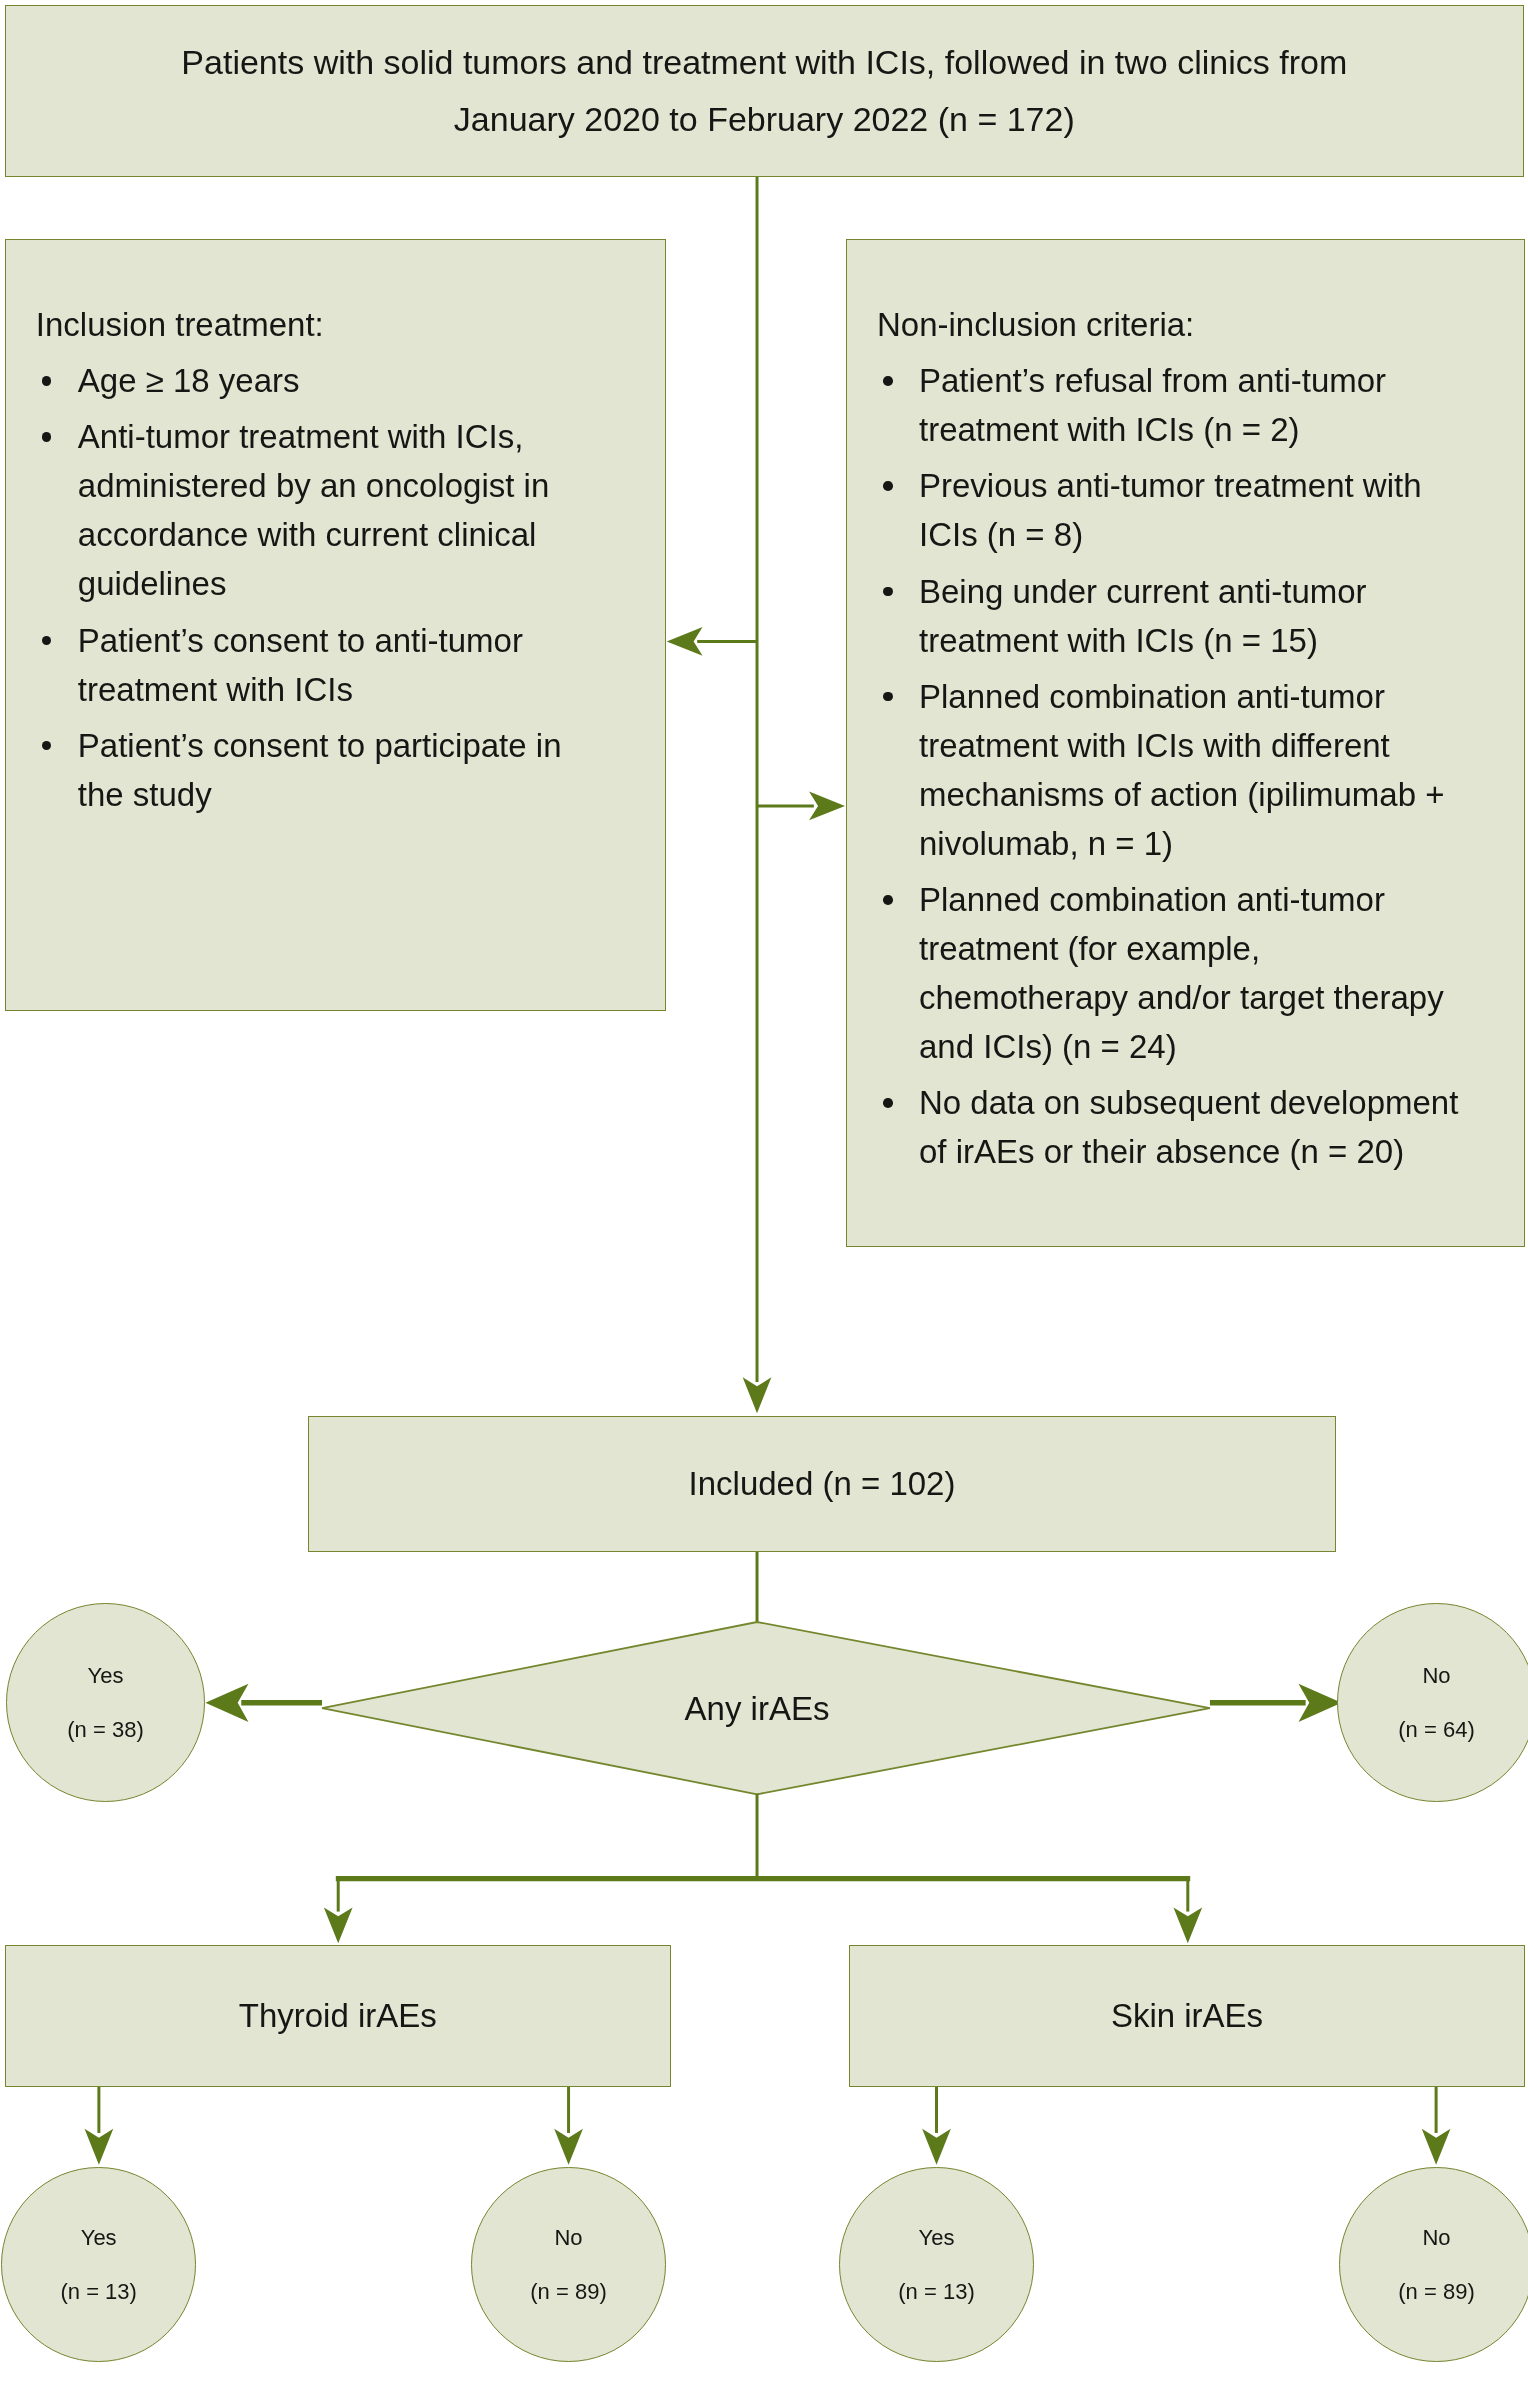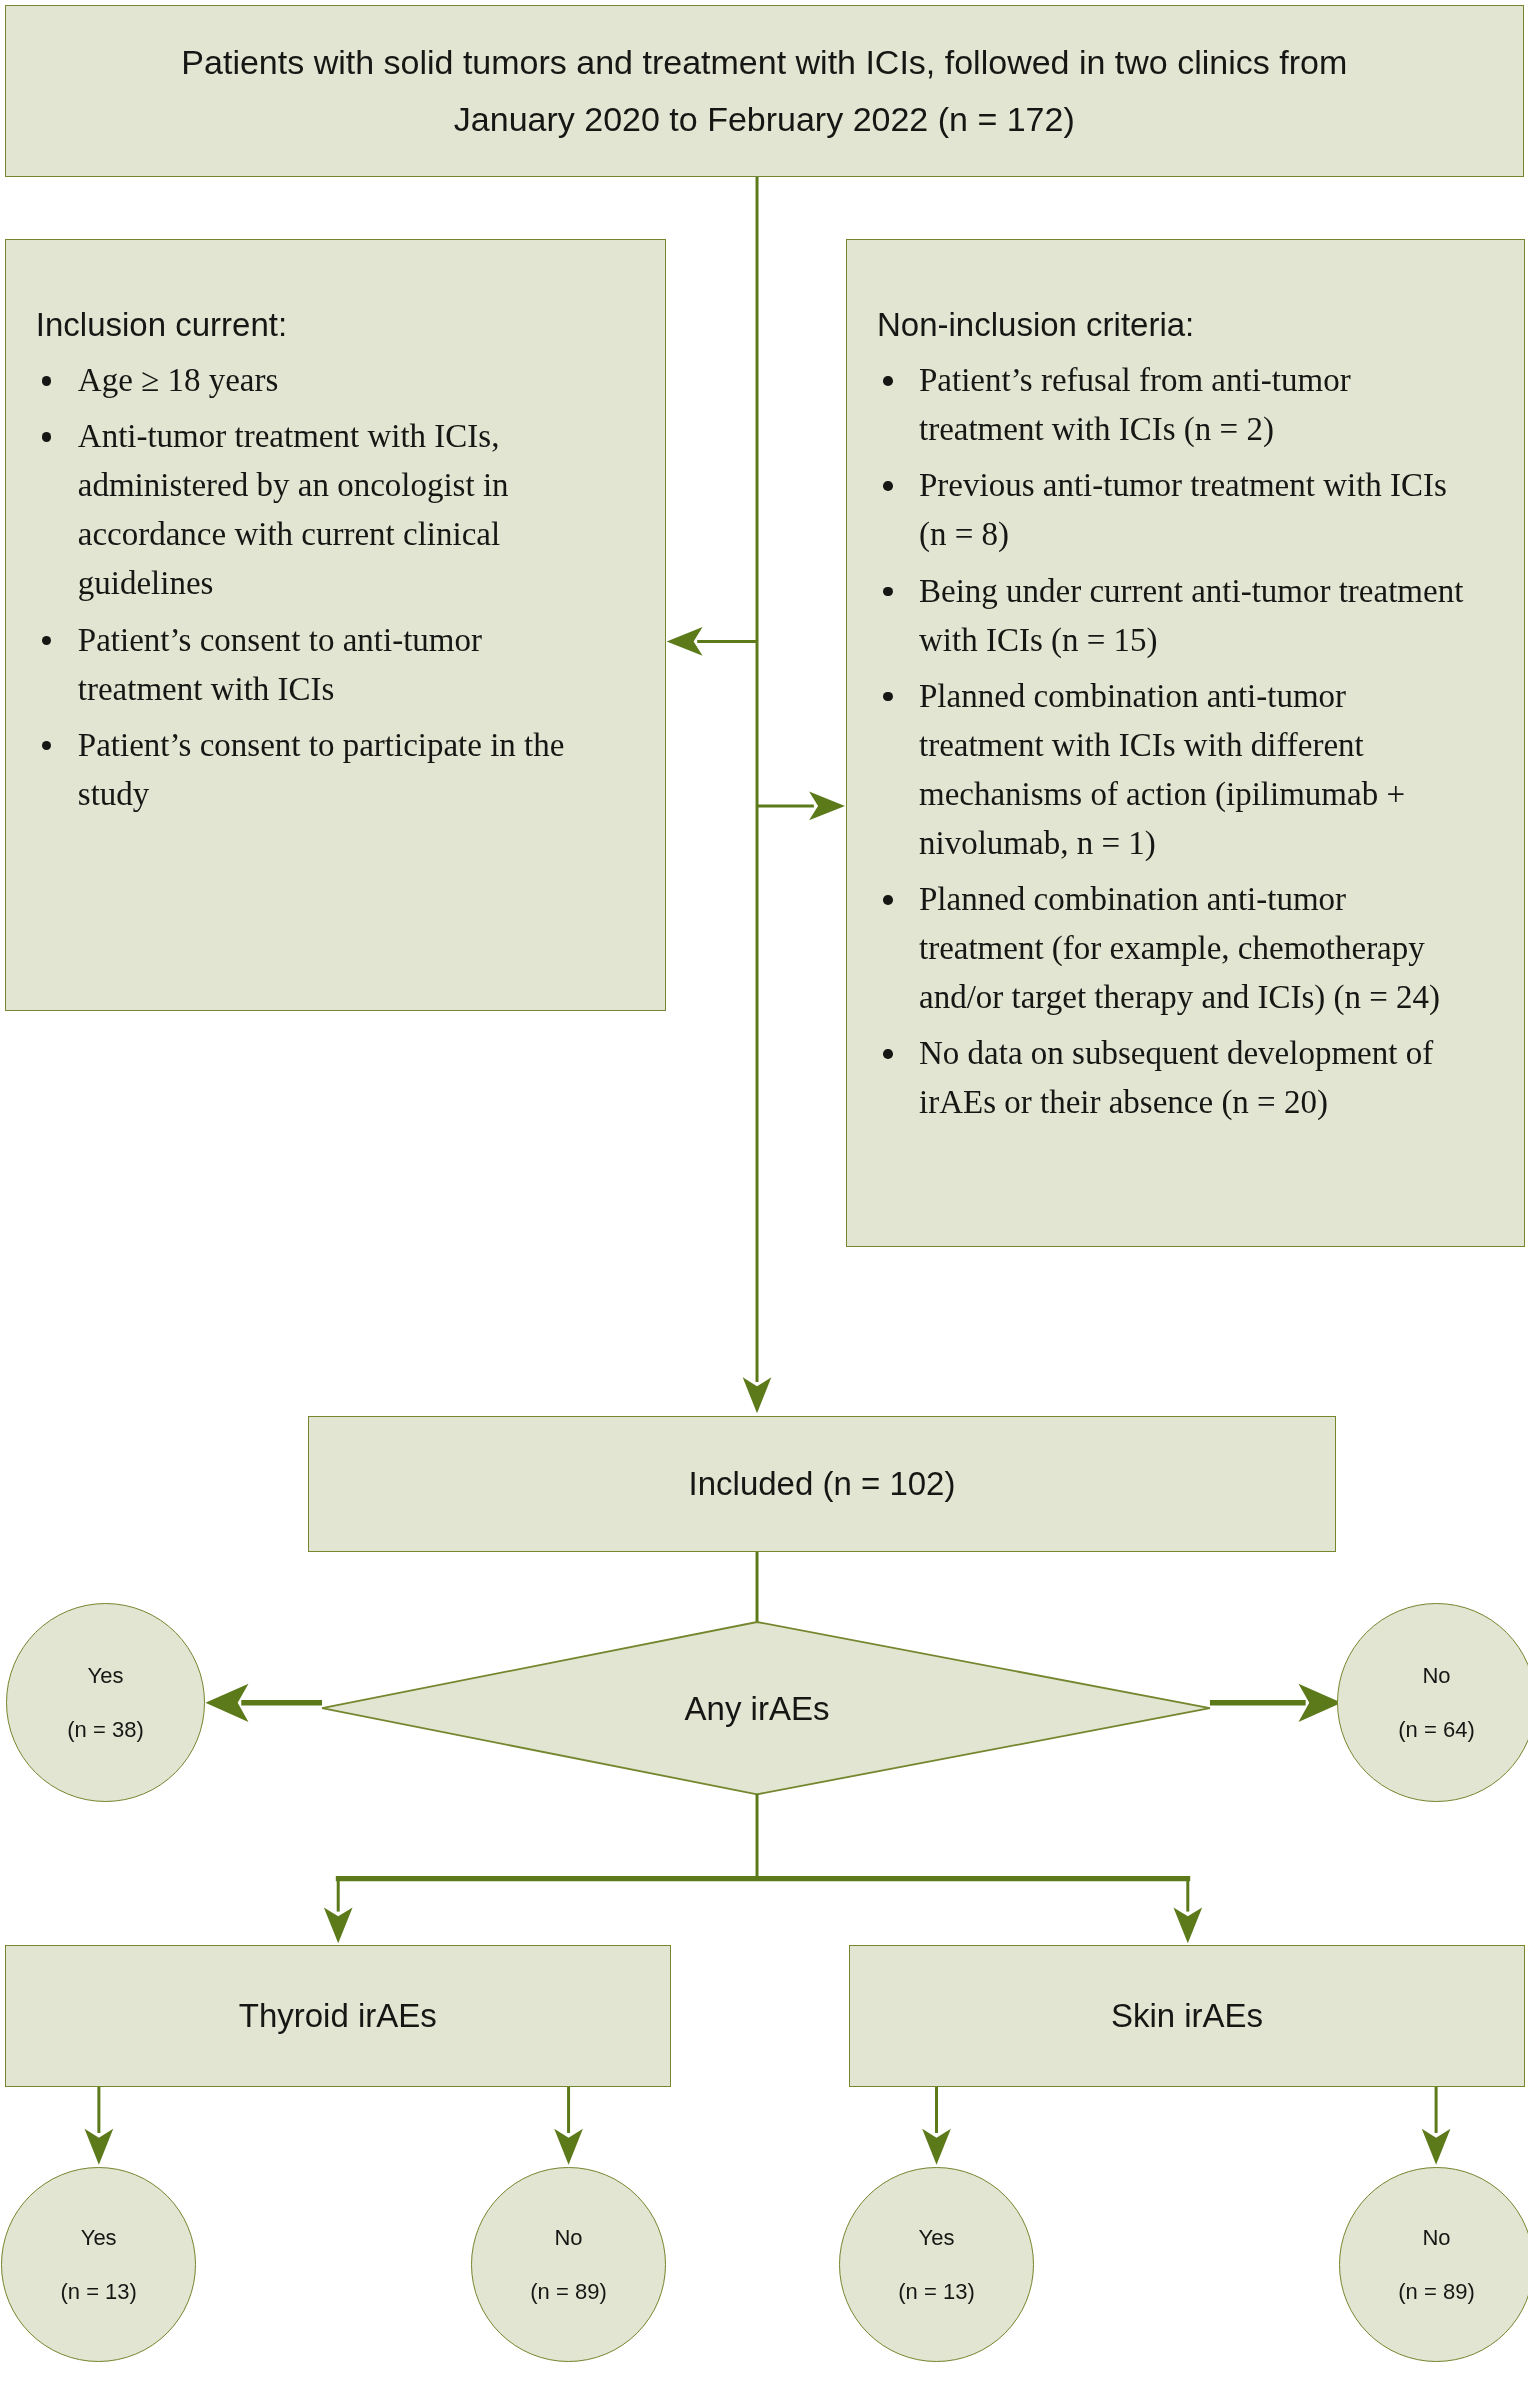--- a/index.html
+++ b/index.html
@@ -36,21 +36,20 @@
   .top-box .box-label{max-width:1269px;}
   .criteria-box{font-size:33px;line-height:49px;}
   .inclusion-box{left:4.8px;top:239px;width:661px;height:772px;padding:60px 80px 0 30px;}
   .noninclusion-box{left:846px;top:239px;width:679px;height:1008px;padding:60px 58px 0 30px;}
   .criteria-heading{margin:0;}
   ul.criteria-list{list-style:none;margin:0;padding:0;}
   ul.criteria-list li{
     position:relative;
     padding-left:42px;
     margin-top:7.2px;
-    font-family:Liberation Serif, serif;
   }
   ul.criteria-list li::before{
     content:"";
     position:absolute;
     left:6px;top:20px;
     width:9.6px;height:9.6px;border-radius:50%;
     background:var(--text-color);
   }
   .included-box{left:308px;top:1416px;width:1028px;height:136px;font-size:33px;}
   .thyroid-box{left:4.8px;top:1945px;width:666px;height:142px;font-size:33px;}
@@ -113,21 +112,21 @@
     <polygon class="head" points="1565,3618 1541,3558 1565,3573 1589,3558"></polygon>
     <line x1="2400" y1="3487" x2="2400" y2="3565" stroke-width="5"></line>
     <polygon class="head" points="2400,3618 2376,3558 2400,3573 2424,3558"></polygon>
   </svg>
 
   <div class="node top-box center-text">
     <div class="box-label">Patients with solid tumors and treatment with ICIs, followed in two clinics from January 2020 to February 2022 (n = 172)</div>
   </div>
 
   <div class="node criteria-box inclusion-box">
-    <p class="criteria-heading">Inclusion current:</p>
+    <p class="criteria-heading">Inclusion treatment:</p>
     <ul class="criteria-list">
       <li>Age ≥ 18 years</li>
       <li>Anti-tumor treatment with ICIs, administered by an oncologist in accordance with current clinical guidelines</li>
       <li>Patient’s consent to anti-tumor treatment with ICIs</li>
       <li>Patient’s consent to participate in the study</li>
     </ul>
   </div>
 
   <div class="node criteria-box noninclusion-box">
     <p class="criteria-heading">Non-inclusion criteria:</p>

